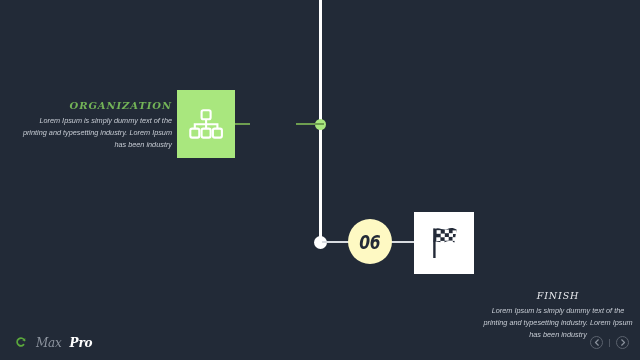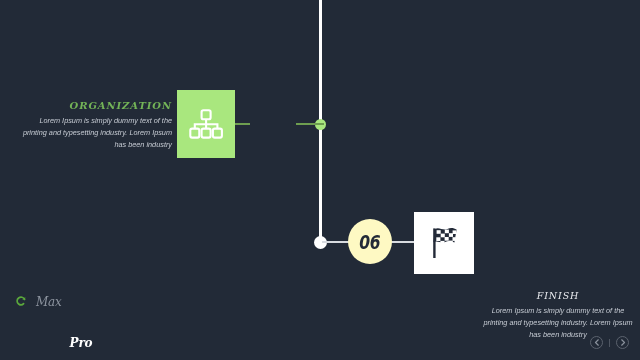--- a/index.html
+++ b/index.html
@@ -147,21 +147,20 @@
     font-size:12px;
     letter-spacing:-0.2px;
   }
   .logo-pro {
     color:#FFFFFF;
     font-family:"DejaVu Serif", serif;
     font-size:12px;
     font-weight:bold;
     letter-spacing:-0.2px;
     margin-left:-1px;
-    margin-top:41px;
   }
   .pager {
     position:absolute;
     right:11px; bottom:11px;
     display:flex; align-items:center; gap:6px;
   }
   .pager-btn {
     width:13px; height:13px;
     border-radius:50%;
     border:1px solid #5B626E;

